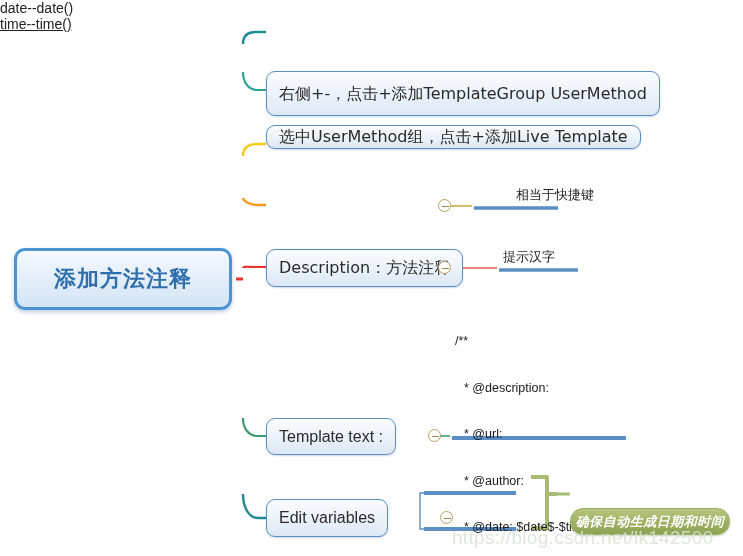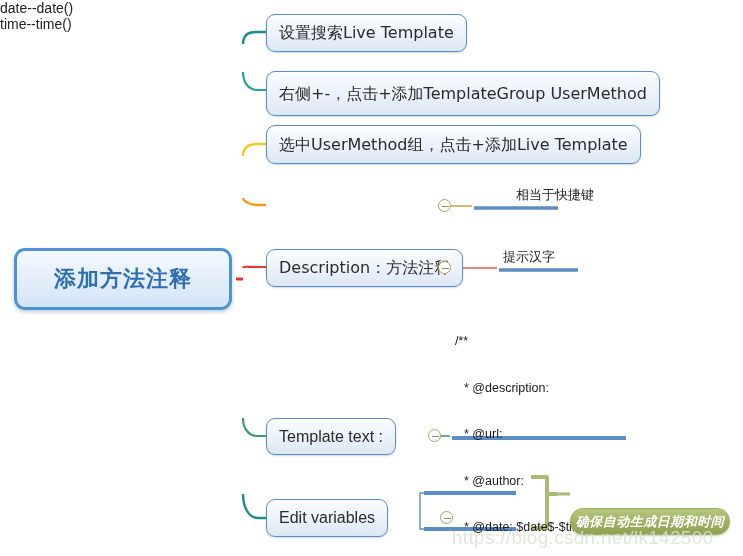--- a/index.html
+++ b/index.html
@@ -149,29 +149,26 @@
     <path d="M424,529 L516,529" stroke="#5b8ec4" stroke-width="4" fill="none"></path>
 
     <path d="M531,477 L547,477 L547,494 L556,494 L547,494 L547,528 L531,528" stroke="#a9bb72" stroke-width="4" fill="none" stroke-linejoin="round"></path>
     <path d="M556,494 L570,494" stroke="#a9bb72" stroke-width="3" fill="none"></path>
   </svg>
 
   <div class="node cn" id="root-node">
     <span>添加方法注释</span>
   </div>
 
-  <div class="node cn" style="left:266px;top:14px;height:38px;">
-    <span>设置搜索Live Template</span>
-  </div>
 
   <div class="node cn" style="left:266px;top:71px;height:45px;">
     <span>右侧+-，点击+添加TemplateGroup UserMethod</span>
   </div>
 
-  <div class="node cn" style="left:266px;top:125px;height:39px;">
+  <div class="node cn" style="left:266px;top:125px;height:24px;">
     <span>选中UserMethod组，点击+添加Live Template</span>
   </div>
 
 
   <div class="node cn" style="left:266px;top:249px;height:38px;">
     <span>Description：方法注释</span>
   </div>
 
   <div class="node" style="left:266px;top:418px;height:37px;">
     <span>Template text :</span>
@@ -202,21 +199,21 @@
     <span class="ln">/**</span>
     <span class="ln ind">* @description:</span>
     <span class="ln ind">* @url:</span>
     <span class="ln ind">* @author:</span>
     <span class="ln ind">* @date: $date$-$time$</span>
     
     
   </div>
 
   <div class="annot-lat" style="left:436px;top:477px;">date--date()</div>
-  <div class="annot-lat" style="left:436px;top:513px;">time--time()</div>
+  <div class="annot-lat" style="left:436px;top:513px;text-decoration:underline;">time--time()</div>
 
   <div id="green-callout">
     <span>确保自动生成日期和时间</span>
   </div>
 
   <div id="watermark">https://blog.csdn.net/lk142500</div>
 
 </div>
 
 </body></html>

